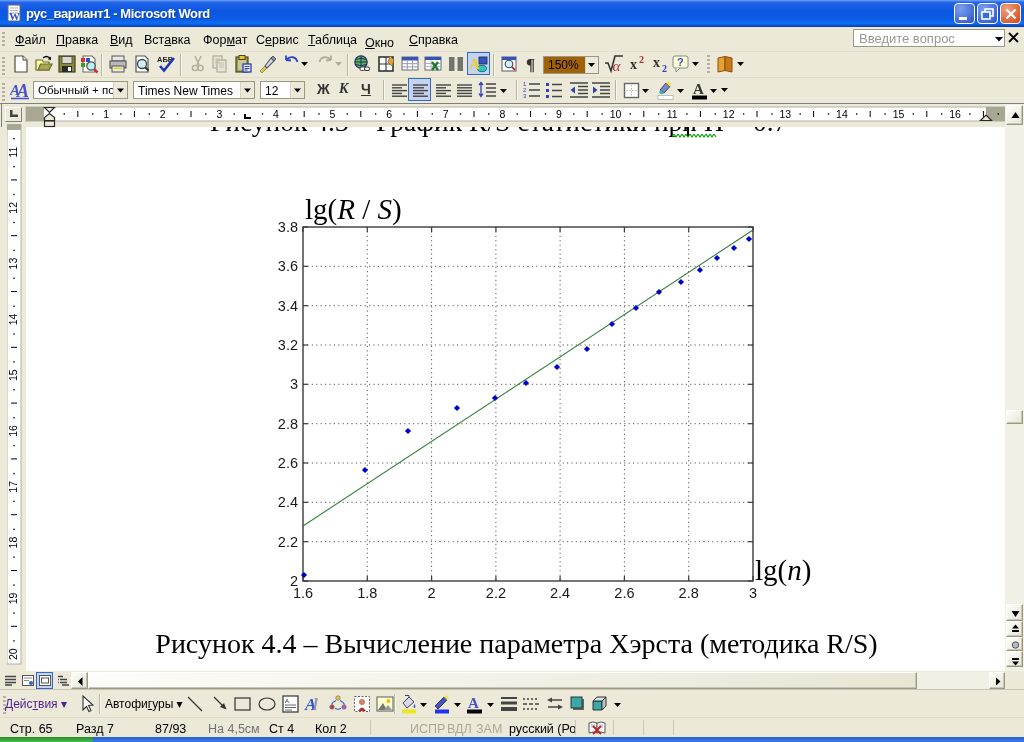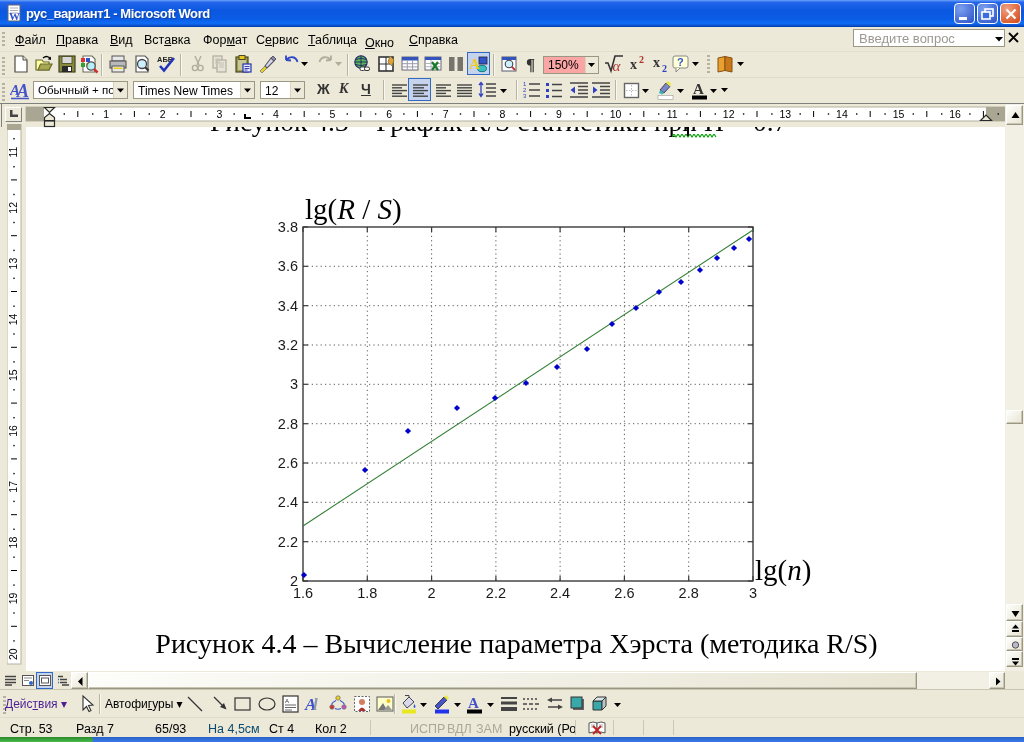--- a/index.html
+++ b/index.html
@@ -240,21 +240,21 @@
     <rect x="1" y="14" width="3" height="2" fill="#b5b2a1"></rect>
     <rect x="1" y="18" width="3" height="2" fill="#b5b2a1"></rect>
   </svg>
 <svg style="position:absolute;left:715px;top:54px" width="20" height="20" viewBox="0 0 20 20">
     <path d="M3 4 L10 2.5 L10 16.5 L3 18 Z" fill="#e8a030" stroke="#855010" stroke-width="1"></path>
     <path d="M17 4 L10 2.5 L10 16.5 L17 18 Z" fill="#c87818" stroke="#855010" stroke-width="1"></path>
   </svg>
 <svg style="position:absolute;left:736px;top:55px" width="9" height="18" viewBox="0 0 9 18">
     <path d="M1 7 L8 7 L4.5 11 Z" fill="#000"></path>
   </svg>
-<div style="position:absolute;left:543px;top:56px;width:56px;height:18px;background:#fca5a5;border:1px solid #9a9782;font:12px 'Liberation Sans',sans-serif;color:#000;padding:1px 0 0 4px">150%</div>
+<div style="position:absolute;left:543px;top:56px;width:56px;height:18px;background:#a16207;border:1px solid #9a9782;font:12px 'Liberation Sans',sans-serif;color:#000;padding:1px 0 0 4px">150%</div>
 <div style="position:absolute;left:585px;top:57px;width:13px;height:16px;background:#ece9d8;border-left:1px solid #d8d4c0"></div>
 <svg style="position:absolute;left:585px;top:57px" width="13" height="16" viewBox="0 0 13 16">
     <path d="M3 6 L10 6 L6.5 10 Z" fill="#000"></path>
   </svg>
 
 <div class="band" style="top:78px;height:25px;background:#ece9d8"></div>
 <svg style="position:absolute;left:1px;top:81px" width="5" height="20" viewBox="0 0 5 20">
     <rect x="1" y="2" width="3" height="2" fill="#b5b2a1"></rect>
     <rect x="1" y="6" width="3" height="2" fill="#b5b2a1"></rect>
     <rect x="1" y="10" width="3" height="2" fill="#b5b2a1"></rect>
@@ -769,24 +769,24 @@
 <svg style="position:absolute;left:590px;top:694px" width="20" height="20" viewBox="0 0 20 20">
     <path d="M3 7 L12 7 L12 16 L3 16 Z" fill="#38a8a8" stroke="#333" stroke-width="1"></path>
     <path d="M3 7 L7 3 L16 3 L12 7 Z" fill="#d8e8e8" stroke="#333" stroke-width="1"></path>
     <path d="M12 7 L16 3 L16 12 L12 16 Z" fill="#b8c8c8" stroke="#333" stroke-width="1"></path>
   </svg>
 <svg style="position:absolute;left:613px;top:696px" width="9" height="18" viewBox="0 0 9 18">
     <path d="M1 7 L8 7 L4.5 11 Z" fill="#000"></path>
   </svg>
 
 <div class="band" style="top:717px;height:20px;background:#ece9d8;border-top:1px solid #e0dcc8"></div>
-<div style="position:absolute;left:10px;top:722px;font:12.5px 'Liberation Sans',sans-serif;color:#000;white-space:nowrap">Стр. 53</div>
+<div style="position:absolute;left:10px;top:722px;font:12.5px 'Liberation Sans',sans-serif;color:#000;white-space:nowrap">Стр. 65</div>
 <div style="position:absolute;left:76px;top:722px;font:12.5px 'Liberation Sans',sans-serif;color:#000;white-space:nowrap">Разд 7</div>
-<div style="position:absolute;left:155px;top:722px;font:12.5px 'Liberation Sans',sans-serif;color:#000;white-space:nowrap">65/93</div>
-<div style="position:absolute;left:208px;top:722px;font:12.5px 'Liberation Sans',sans-serif;color:#0c4a6e;white-space:nowrap">На 4,5см</div>
+<div style="position:absolute;left:155px;top:722px;font:12.5px 'Liberation Sans',sans-serif;color:#000;white-space:nowrap">87/93</div>
+<div style="position:absolute;left:208px;top:722px;font:12.5px 'Liberation Sans',sans-serif;color:#737373;white-space:nowrap">На 4,5см</div>
 <div style="position:absolute;left:269px;top:722px;font:12.5px 'Liberation Sans',sans-serif;color:#000;white-space:nowrap">Ст 4</div>
 <div style="position:absolute;left:315px;top:722px;font:12.5px 'Liberation Sans',sans-serif;color:#000000;white-space:nowrap">Кол 2</div>
 <div style="position:absolute;left:380px;top:752px;font:12.5px 'Liberation Sans',sans-serif;color:#aaa89a;white-space:nowrap">ЗАП</div>
 <div style="position:absolute;left:410px;top:722px;font:12.5px 'Liberation Sans',sans-serif;color:#aaa89a;white-space:nowrap">ИСПР</div>
 <div style="position:absolute;left:447px;top:722px;font:12.5px 'Liberation Sans',sans-serif;color:#aaa89a;white-space:nowrap">ВДЛ</div>
 <div style="position:absolute;left:476px;top:722px;font:12.5px 'Liberation Sans',sans-serif;color:#aaa89a;white-space:nowrap">ЗАМ</div>
 <div style="position:absolute;left:509px;top:722px;font:12.5px 'Liberation Sans',sans-serif;color:#000;white-space:nowrap">русский (Ро</div>
 <svg style="position:absolute;left:587px;top:720px" width="22" height="16" viewBox="0 0 22 16">
     <path d="M2 3 Q6 1 10 3 L10 13 Q6 11 2 13 Z" fill="#fff" stroke="#555" stroke-width="1"></path>
     <path d="M18 3 Q14 1 10 3 L10 13 Q14 11 18 13 Z" fill="#fff" stroke="#555" stroke-width="1"></path>

